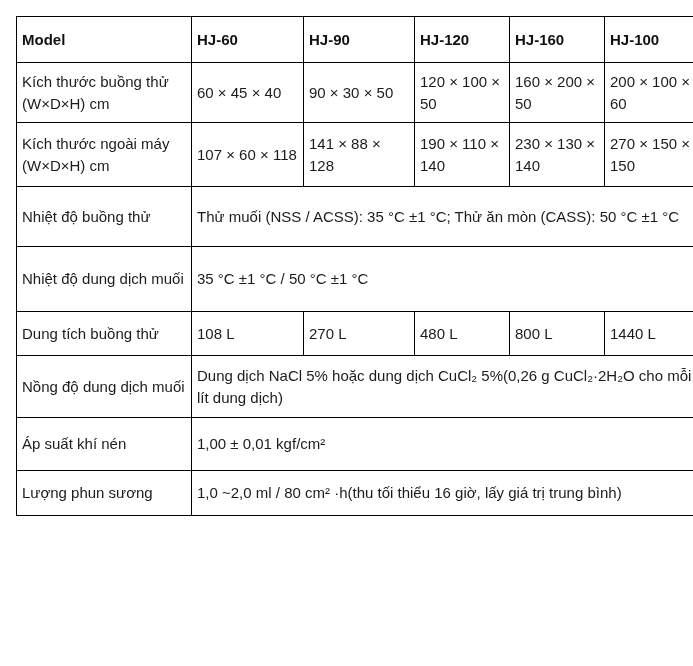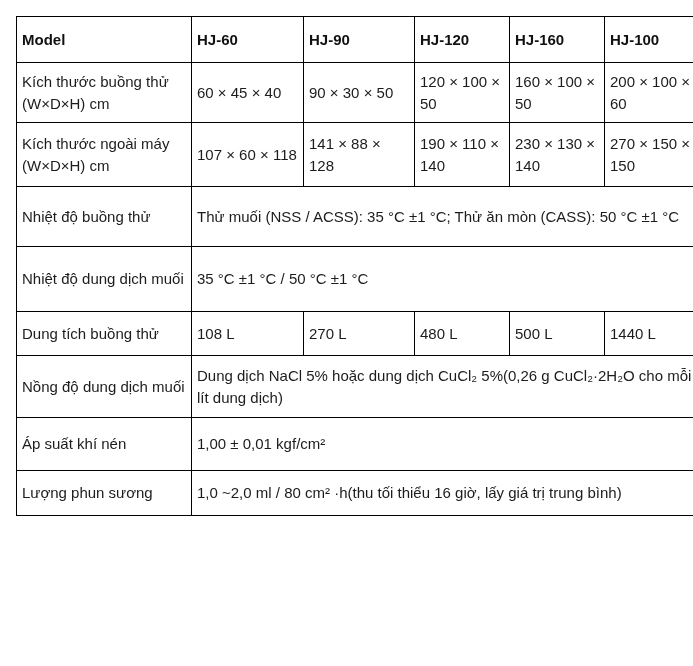--- a/index.html
+++ b/index.html
@@ -52,21 +52,21 @@
       <th>HJ-120</th>
       <th>HJ-160</th>
       <th>HJ-100</th>
     </tr>
 
     <tr style="height:60px">
       <td class="label-cell">Kích thước buồng thử (W×D×H) cm</td>
       <td>60 × 45 × 40</td>
       <td>90 × 30 × 50</td>
       <td>120 × 100 × 50</td>
-      <td>160 × 100 × 50</td>
+      <td>160 × 200 × 50</td>
       <td>200 × 100 × 60</td>
     </tr>
 
     <tr style="height:64px">
       <td class="label-cell">Kích thước ngoài máy (W×D×H) cm</td>
       <td>107 × 60 × 118</td>
       <td>141 × 88 × 128</td>
       <td>190 × 110 × 140</td>
       <td>230 × 130 × 140</td>
       <td>270 × 150 × 150</td>
@@ -81,21 +81,21 @@
     <tr style="height:65px">
       <td class="label-cell">Nhiệt độ dung dịch muối</td>
       <td colspan="5">35 °C ±1 °C / 50 °C ±1 °C</td>
     </tr>
 
     <tr style="height:44px">
       <td class="label-cell">Dung tích buồng thử</td>
       <td>108 L</td>
       <td>270 L</td>
       <td>480 L</td>
-      <td>500 L</td>
+      <td>800 L</td>
       <td>1440 L</td>
     </tr>
 
 
     <tr style="height:62px">
       <td class="label-cell">Nồng độ dung dịch muối</td>
       <td colspan="5">Dung dịch NaCl 5% hoặc dung dịch CuCl₂ 5%(0,26 g CuCl₂·2H₂O cho mỗi lít dung dịch)</td>
     </tr>
 
     <tr style="height:53px">

